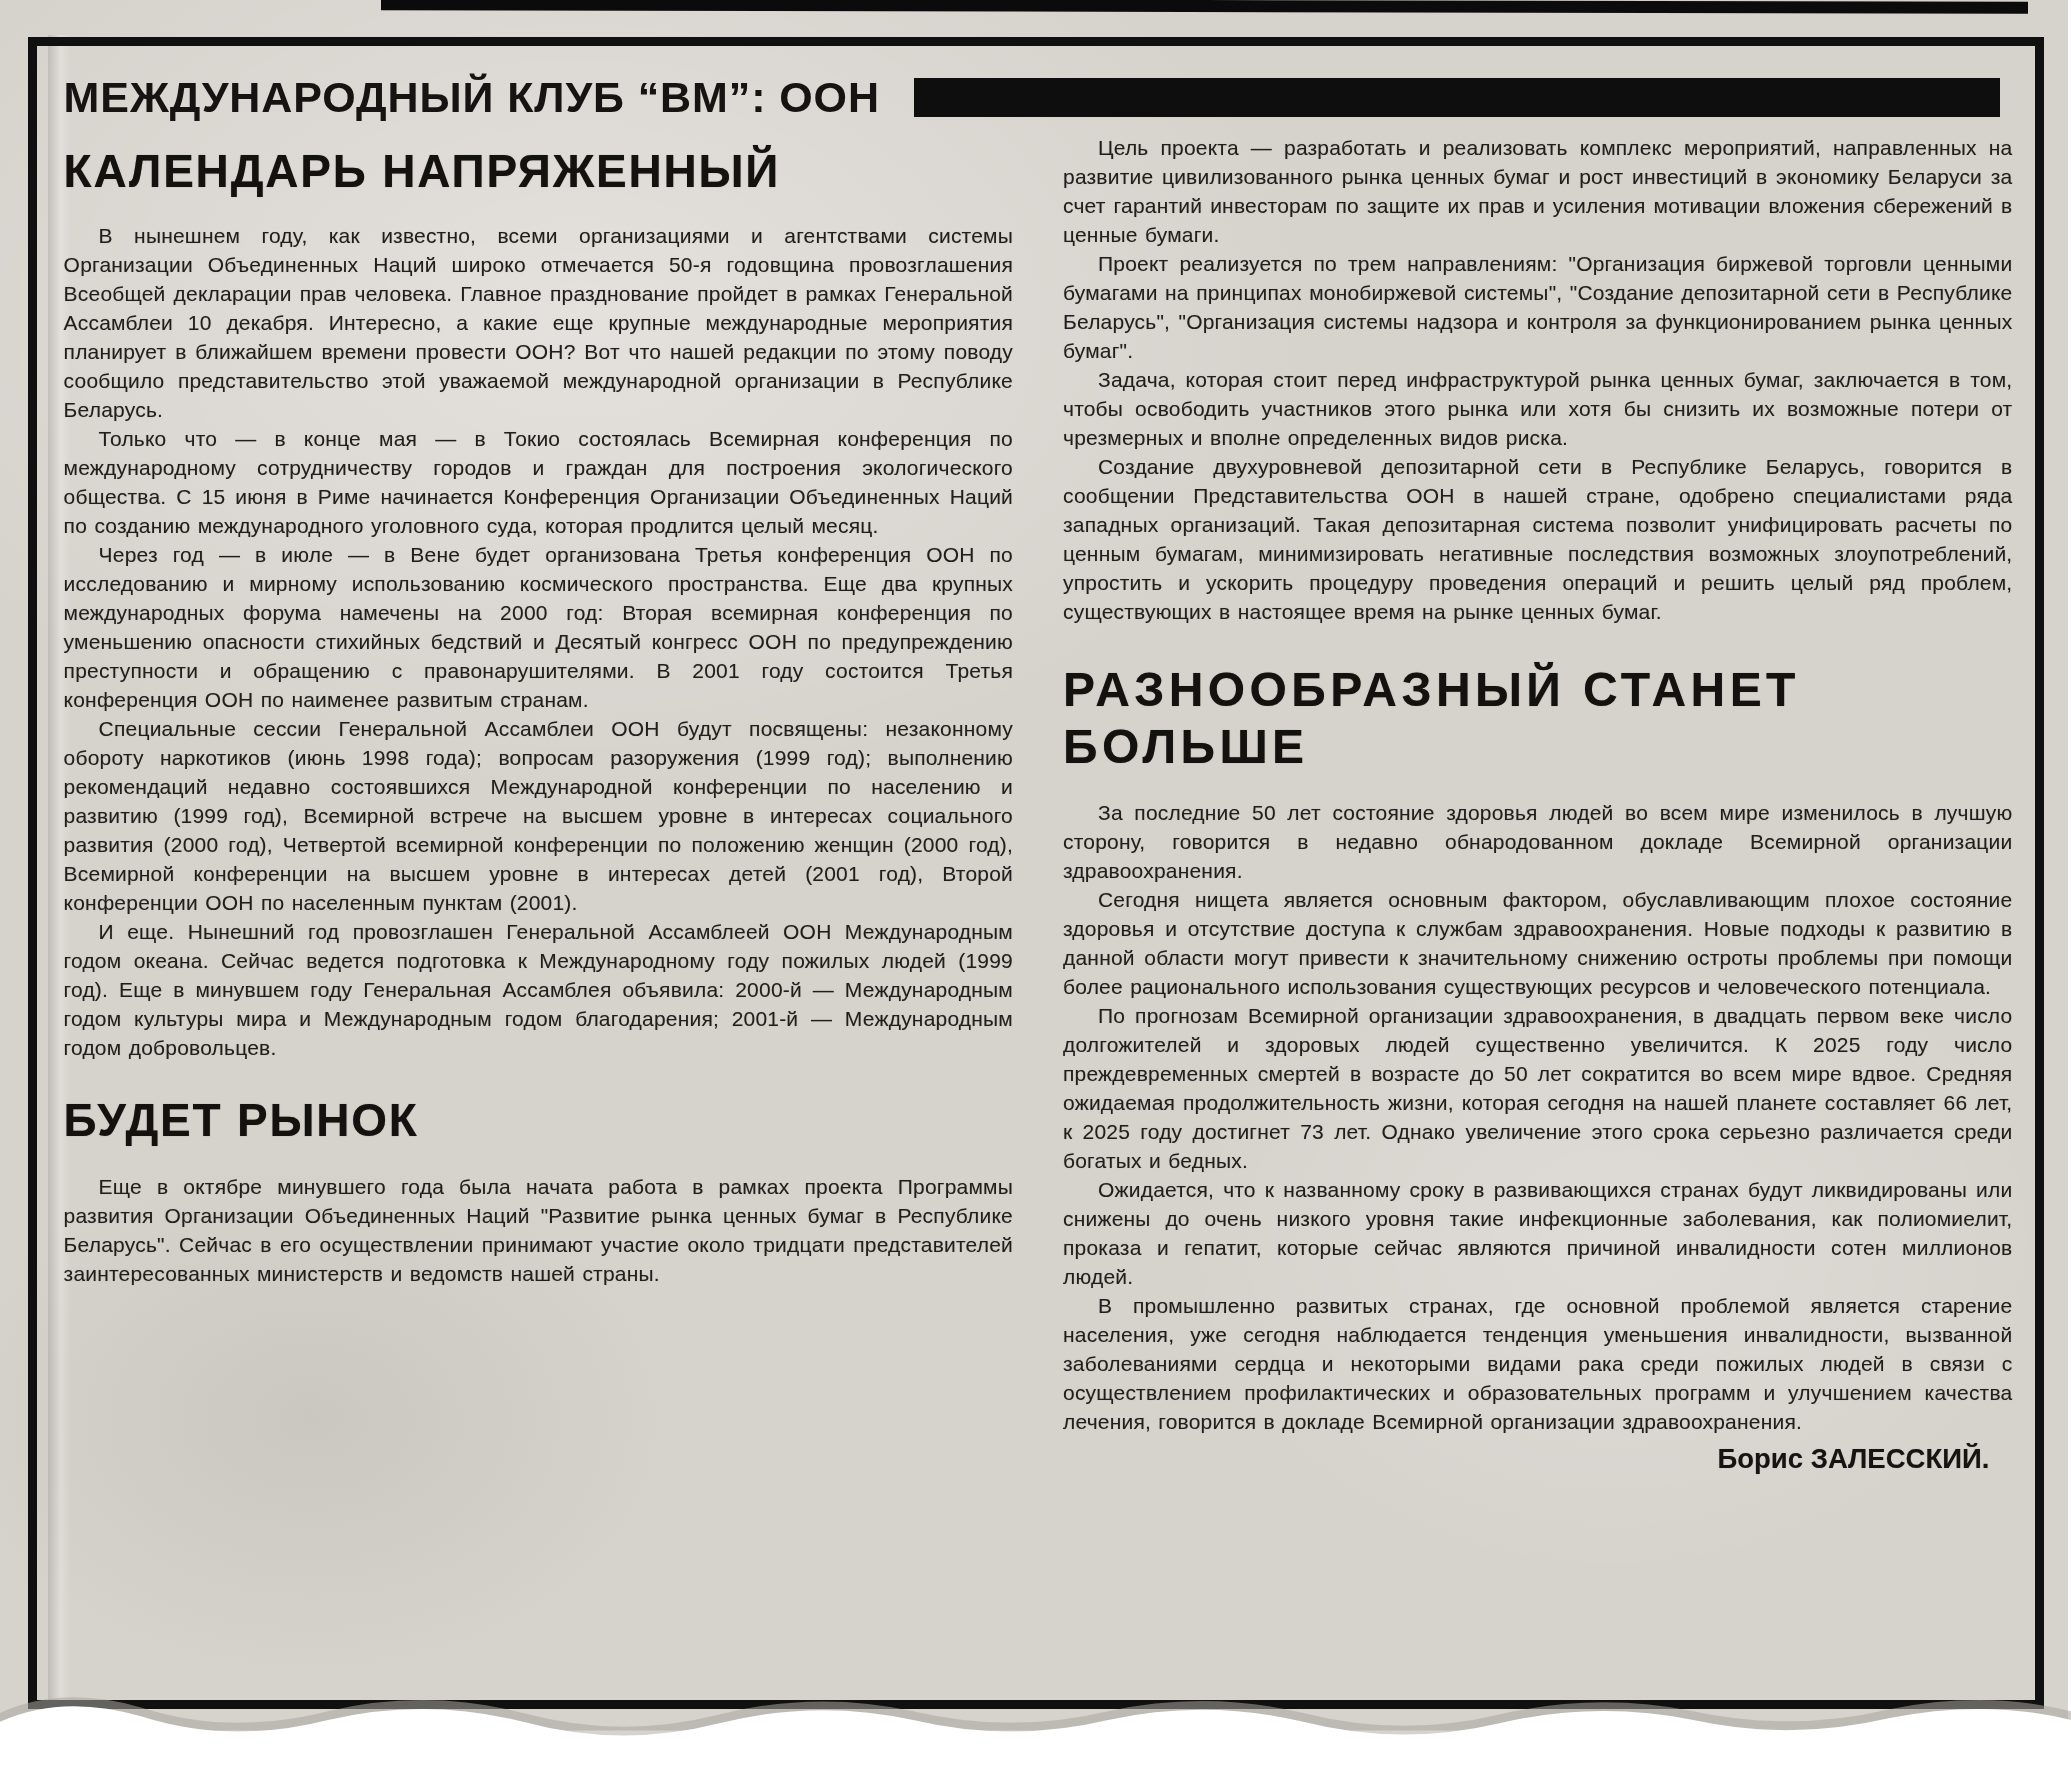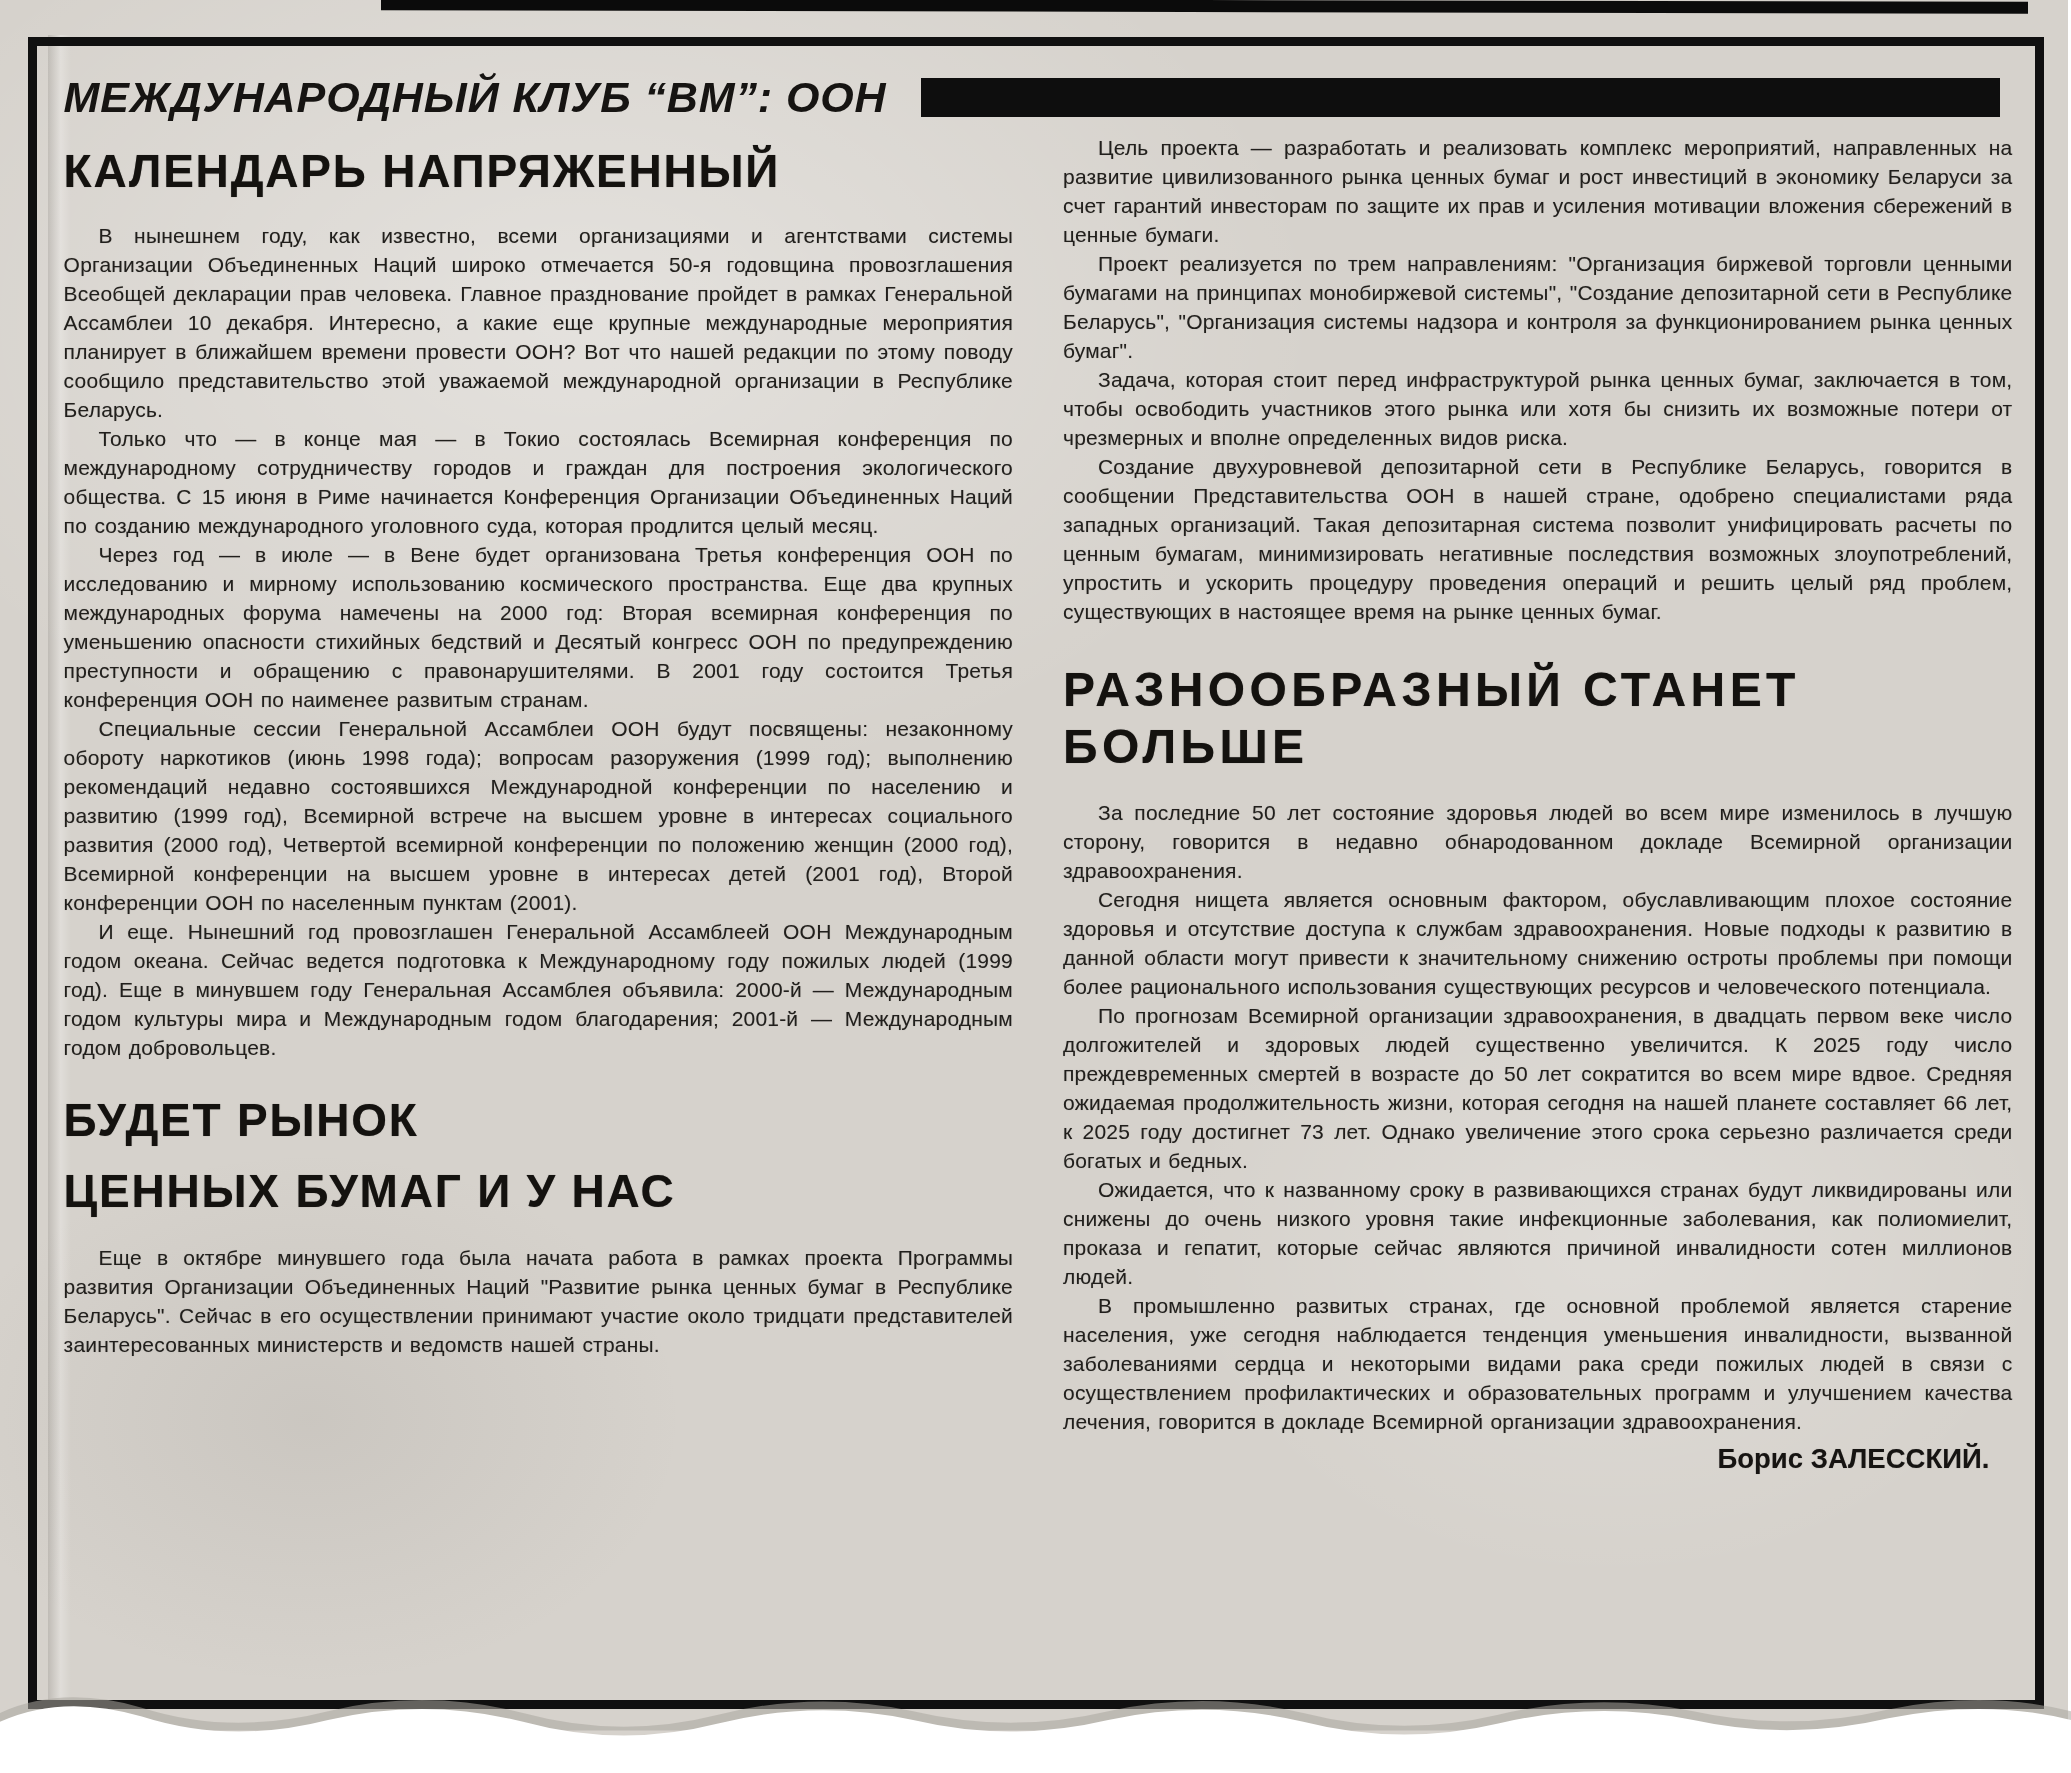--- a/index.html
+++ b/index.html
@@ -30,21 +30,20 @@
     padding:25px 23px 7px 26.6px;
     overflow:hidden;
     color:#1f1d1a;
   }
   .masthead{
     display:flex;align-items:center;height:53px;margin-bottom:8.9px;
   }
   .masthead-title{
     font-size:43px;font-weight:700;letter-spacing:0.9px;white-space:nowrap;
     color:#161412;
-    font-style:italic;
   }
   .masthead-rule{
     flex:1;height:39px;background:#0e0e0e;margin-left:34px;margin-right:12.4px;
   }
   .columns{
     display:flex;gap:50px;
   }
   .col{flex:1;min-width:0;}
   .headline{
     font-weight:700;color:#14120f;
@@ -97,21 +96,20 @@
       <div class="headline a1-headline">
         <div class="hl-line">КАЛЕНДАРЬ НАПРЯЖЕННЫЙ</div>
       </div>
       <p>В нынешнем году, как известно, всеми организациями и агентствами системы Организации Объединенных Наций широко отмечается 50-я годовщина провозглашения Всеобщей декларации прав человека. Главное празднование пройдет в рамках Генеральной Ассамблеи 10 декабря. Интересно, а какие еще крупные международные мероприятия планирует в ближайшем времени провести ООН? Вот что нашей редакции по этому поводу сообщило представительство этой уважаемой международной организации в Республике Беларусь.</p>
       <p>Только что — в конце мая — в Токио состоялась Всемирная конференция по международному сотрудничеству городов и граждан для построения экологического общества. С 15 июня в Риме начинается Конференция Организации Объединенных Наций по созданию международного уголовного суда, которая продлится целый месяц.</p>
       <p>Через год — в июле — в Вене будет организована Третья конференция ООН по исследованию и мирному использованию космического пространства. Еще два крупных международных форума намечены на 2000 год: Вторая всемирная конференция по уменьшению опасности стихийных бедствий и Десятый конгресс ООН по предупреждению преступности и обращению с правонарушителями. В 2001 году состоится Третья конференция ООН по наименее развитым странам.</p>
       <p>Специальные сессии Генеральной Ассамблеи ООН будут посвящены: незаконному обороту наркотиков (июнь 1998 года); вопросам разоружения (1999 год); выполнению рекомендаций недавно состоявшихся Международной конференции по населению и развитию (1999 год), Всемирной встрече на высшем уровне в интересах социального развития (2000 год), Четвертой всемирной конференции по положению женщин (2000 год), Всемирной конференции на высшем уровне в интересах детей (2001 год), Второй конференции ООН по населенным пунктам (2001).</p>
       <p>И еще. Нынешний год провозглашен Генеральной Ассамблеей ООН Международным годом океана. Сейчас ведется подготовка к Международному году пожилых людей (1999 год). Еще в минувшем году Генеральная Ассамблея объявила: 2000-й — Международным годом культуры мира и Международным годом благодарения; 2001-й — Международным годом добровольцев.</p>
       <div class="headline a2-headline">
         <div class="hl-line">БУДЕТ РЫНОК</div>
-        <div class="hl-line">ЦЕННЫХ БУМАГ И У НАС</div>
       </div>
       <p>Еще в октябре минувшего года была начата работа в рамках проекта Программы развития Организации Объединенных Наций "Развитие рынка ценных бумаг в Республике Беларусь". Сейчас в его осуществлении принимают участие около тридцати представителей заинтересованных министерств и ведомств нашей страны.</p>
     </div>
 
     <div class="col body-text">
       <p>Цель проекта — разработать и реализовать комплекс мероприятий, направленных на развитие цивилизованного рынка ценных бумаг и рост инвестиций в экономику Беларуси за счет гарантий инвесторам по защите их прав и усиления мотивации вложения сбережений в ценные бумаги.</p>
       <p>Проект реализуется по трем направлениям: "Организация биржевой торговли ценными бумагами на принципах монобиржевой системы", "Создание депозитарной сети в Республике Беларусь", "Организация системы надзора и контроля за функционированием рынка ценных бумаг".</p>
       <p>Задача, которая стоит перед инфраструктурой рынка ценных бумаг, заключается в том, чтобы освободить участников этого рынка или хотя бы снизить их возможные потери от чрезмерных и вполне определенных видов риска.</p>
       <p>Создание двухуровневой депозитарной сети в Республике Беларусь, говорится в сообщении Представительства ООН в нашей стране, одобрено специалистами ряда западных организаций. Такая депозитарная система позволит унифицировать расчеты по ценным бумагам, минимизировать негативные последствия возможных злоупотреблений, упростить и ускорить процедуру проведения операций и решить целый ряд проблем, существующих в настоящее время на рынке ценных бумаг.</p>
       <div class="headline a3-headline">

